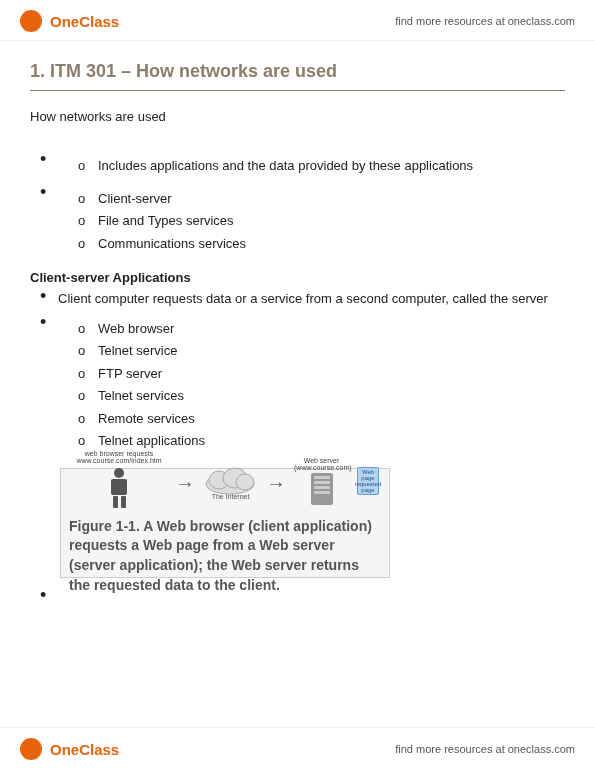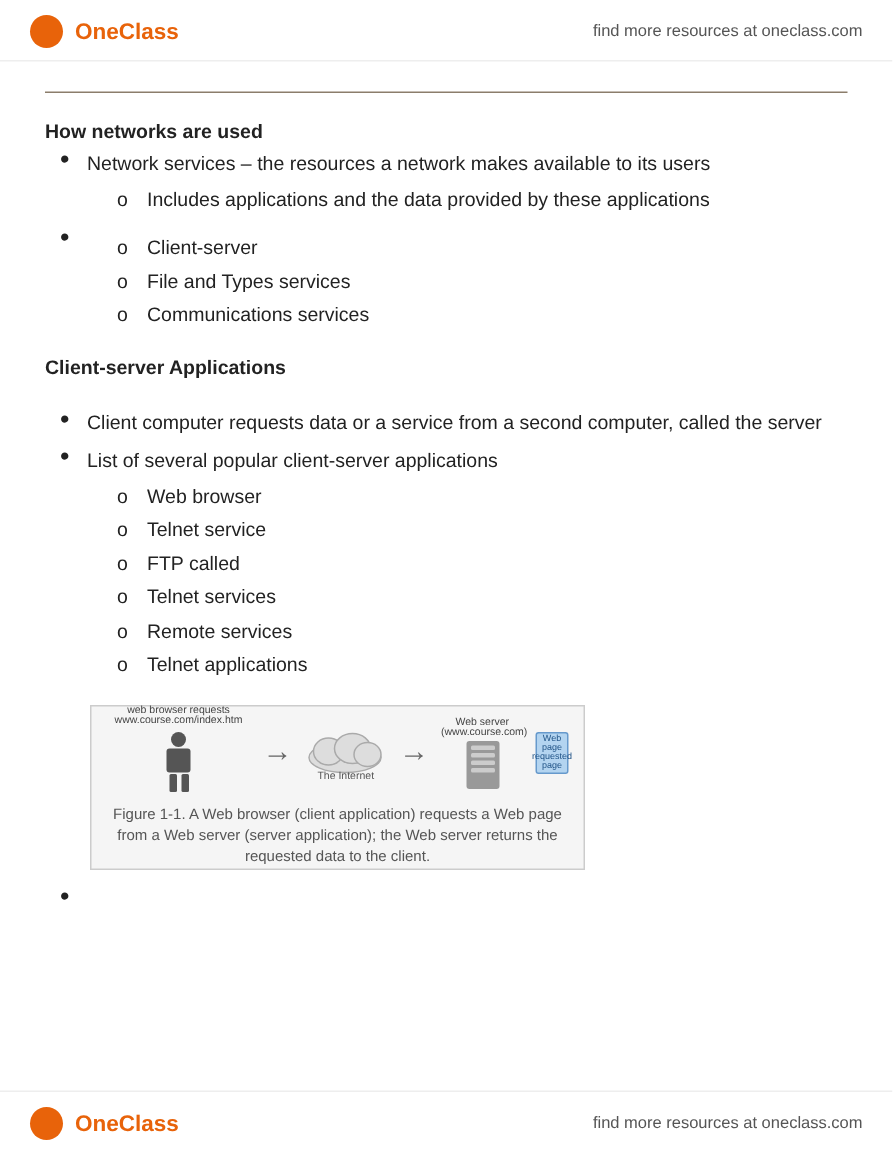--- a/index.html
+++ b/index.html
@@ -59,22 +59,22 @@
     }
 
     .title-divider {
       border: none;
       border-top: 1.5px solid #8B7D6B;
       margin-bottom: 18px;
     }
 
     .section-heading {
       font-size: 13px;
-      font-weight: bold;
-      margin-bottom: 4px;
+      font-weight: normal;
+      margin-bottom: 28px;
       color: #222;
     }
 
     .bullet-list {
       list-style: none;
       padding: 0;
       margin: 0 0 10px 0;
     }
 
     .bullet-list > li {
@@ -120,21 +120,21 @@
 
     .sub-text {
       flex: 1;
       line-height: 1.5;
     }
 
     .section-label {
       font-size: 13px;
       font-weight: bold;
       margin-top: 14px;
-      margin-bottom: 20px;
+      margin-bottom: 4px;
       color: #222;
     }
 
     
     .image-container {
       margin: 14px 0 10px 30px;
       border: 1px solid #ccc;
       width: 330px;
       height: 110px;
       background: #f5f5f5;
@@ -218,25 +218,25 @@
       border: 1px solid #6699cc;
       display: flex;
       align-items: center;
       justify-content: center;
       font-size: 6px;
       color: #336699;
       text-align: center;
     }
 
     .image-caption {
-      font-size: 10px;
+      font-size: 14px;
       color: #555;
-      text-align: center;
       padding: 0 8px 4px 8px;
       line-height: 1.4;
+      font-weight: bold;
     }
 
     .empty-bullet {
       display: flex;
       align-items: flex-start;
       margin-bottom: 6px;
       padding-left: 10px;
       height: 20px;
     }
 
@@ -261,45 +261,45 @@
     <div class="logo-circle"></div>
     <span class="logo-text">
       <span>One</span><span>Class</span>
     </span>
   </div>
   <span class="header-link">find more resources at oneclass.com</span>
 </div>
 
 <div class="content">
 
+  <div class="page-title">1.  ITM 301 – How networks are used</div>
   <hr class="title-divider">
 
   <div class="section-heading">How networks are used</div>
 
   <ul class="bullet-list">
-
-    <li>
-      <span class="bullet-dot">•</span>
-      <div class="bullet-text">
-        <span>Network services – the resources a network makes available to its users</span>
-        <ul class="sub-list">
-          <li>
-            <span class="sub-bullet">o</span>
-            <span class="sub-text">Includes applications and the data provided by these applications</span>
-          </li>
-        </ul>
-      </div>
-    </li>
 
     <li>
       <span class="bullet-dot">•</span>
       <div class="bullet-text">
         <ul class="sub-list">
           <li>
             <span class="sub-bullet">o</span>
+            <span class="sub-text">Includes applications and the data provided by these applications</span>
+          </li>
+        </ul>
+      </div>
+    </li>
+
+    <li>
+      <span class="bullet-dot">•</span>
+      <div class="bullet-text">
+        <ul class="sub-list">
+          <li>
+            <span class="sub-bullet">o</span>
             <span class="sub-text">Client-server</span>
           </li>
           <li>
             <span class="sub-bullet">o</span>
             <span class="sub-text">File and Types services</span>
           </li>
           <li>
             <span class="sub-bullet">o</span>
             <span class="sub-text">Communications services</span>
           </li>
@@ -315,33 +315,32 @@
     <li>
       <span class="bullet-dot">•</span>
       <div class="bullet-text">
         <span>Client computer requests data or a service from a second computer, called the server</span>
       </div>
     </li>
 
     <li>
       <span class="bullet-dot">•</span>
       <div class="bullet-text">
-        <span>List of several popular client-server applications</span>
         <ul class="sub-list">
           <li>
             <span class="sub-bullet">o</span>
             <span class="sub-text">Web browser</span>
           </li>
           <li>
             <span class="sub-bullet">o</span>
             <span class="sub-text">Telnet service</span>
           </li>
           <li>
             <span class="sub-bullet">o</span>
-            <span class="sub-text">FTP called</span>
+            <span class="sub-text">FTP server</span>
           </li>
           <li>
             <span class="sub-bullet">o</span>
             <span class="sub-text">Telnet services</span>
           </li>
           <li>
             <span class="sub-bullet">o</span>
             <span class="sub-text">Remote services</span>
           </li>
           <li>

